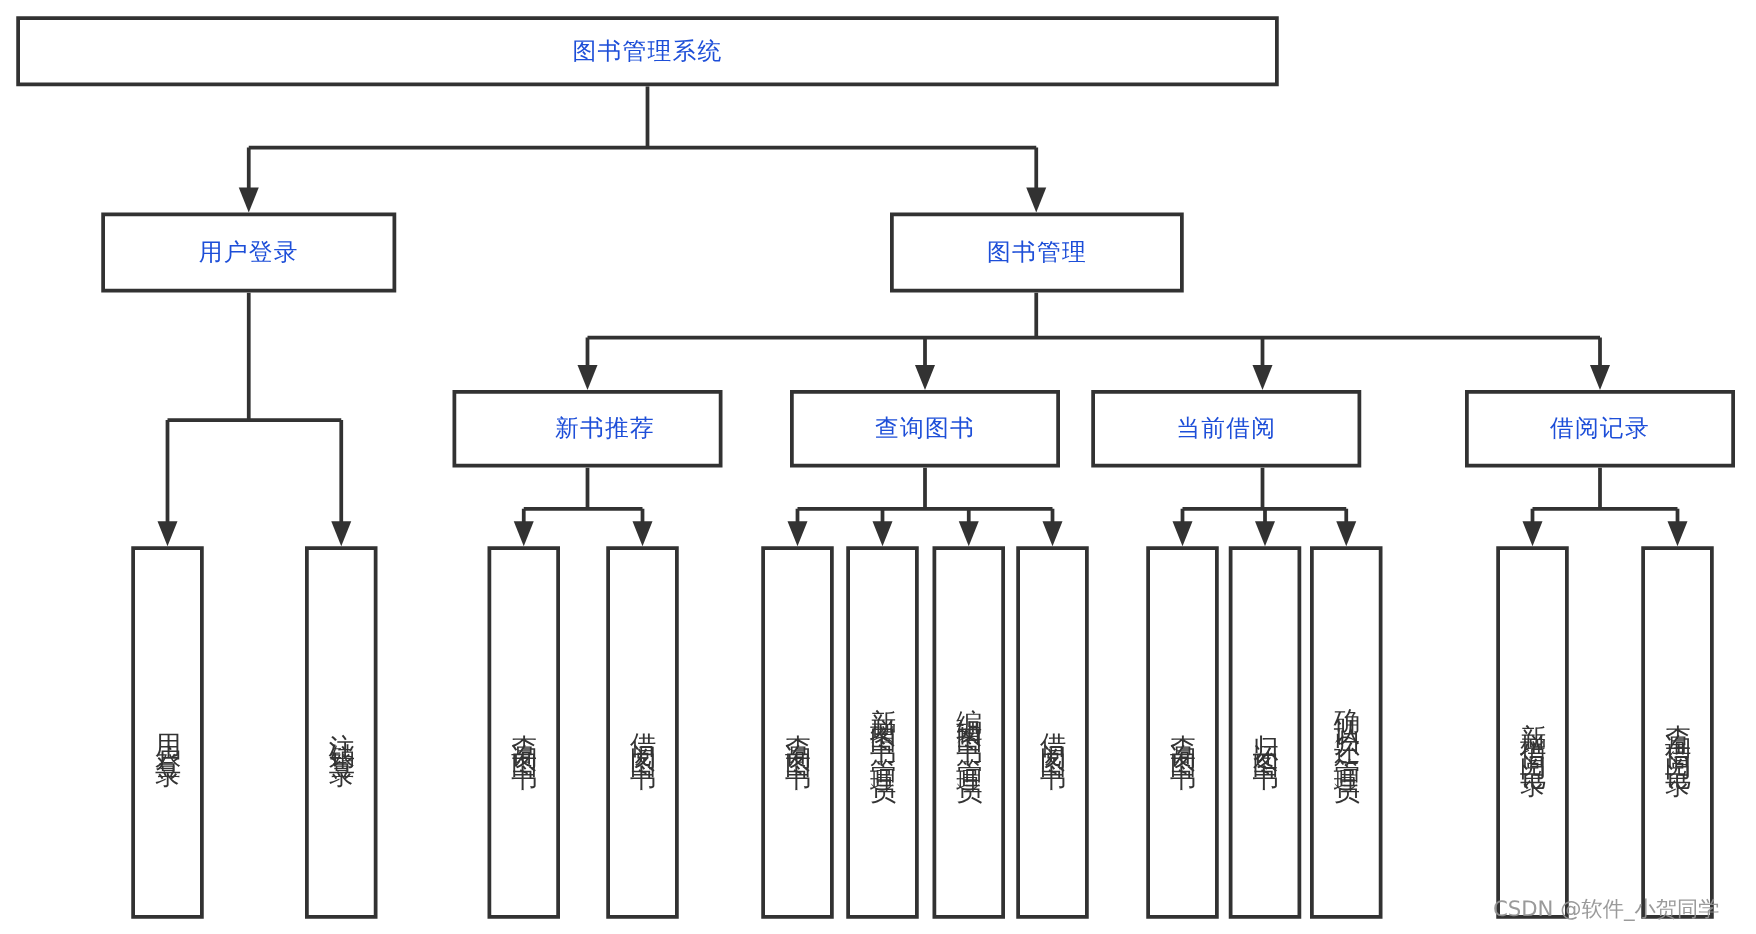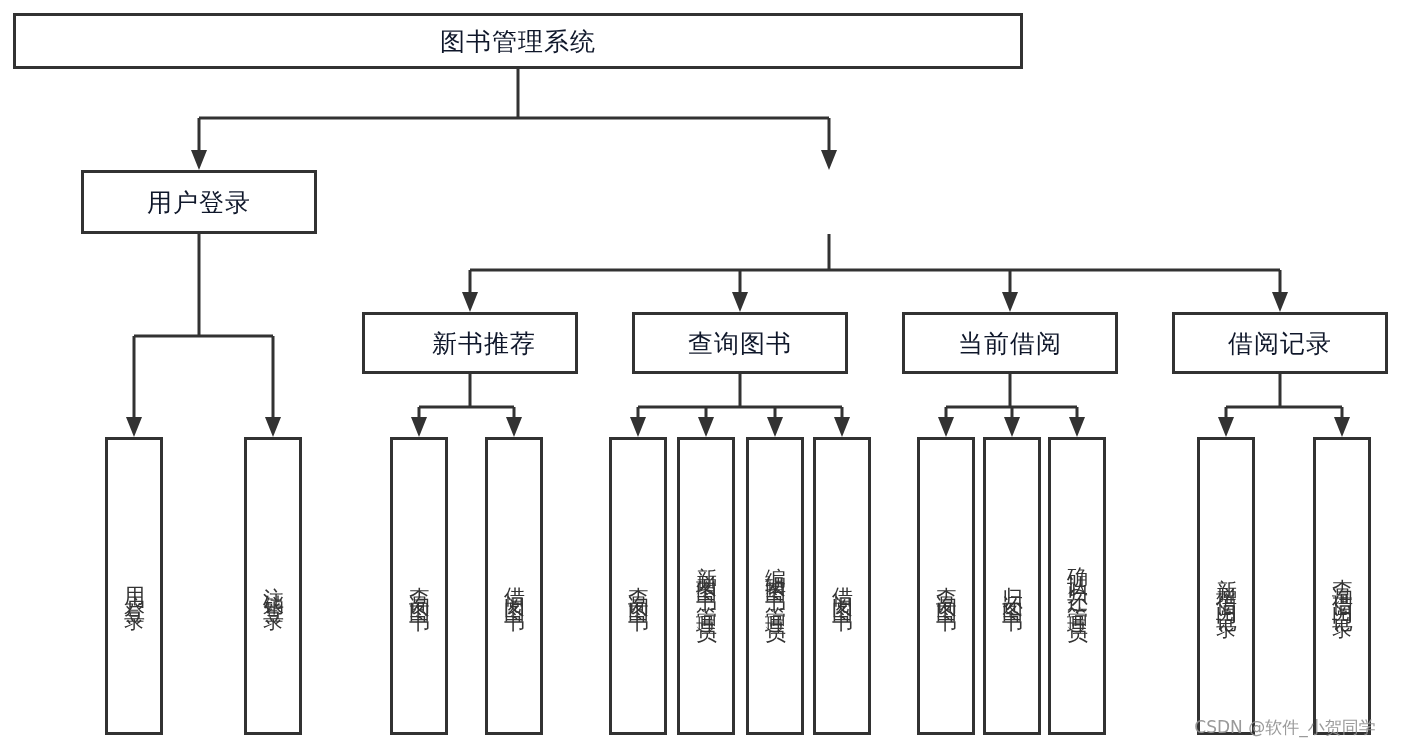--- a/index.html
+++ b/index.html
@@ -28,24 +28,24 @@
     box-sizing: border-box;
     background: #ffffff;
     border: 3px solid #323232;
     display: flex;
     align-items: center;
     justify-content: center;
     z-index: 2;
     color: #333333;
   }
   .hlabel {
-    font-size: 25px;
+    font-size: 19px;
     letter-spacing: 1px;
     white-space: nowrap;
-    color: #0f172a;
+    color: #1d4ed8;
   }
   .leaf { top: 437px; width: 58px; height: 298px; }
   .l3   { top: 312px; width: 216px; height: 62px; }
   .l2   { top: 170px; width: 236px; height: 64px; }
   .vtext {
     writing-mode: vertical-rl;
     text-orientation: mixed;
     font-size: 21px;
     line-height: 1;
     letter-spacing: 8px;
@@ -121,28 +121,31 @@
     </g>
   </svg>
 
   <div class="box" style="left:13px; top:13px; width:1010px; height:56px;">
     <span class="hlabel">图书管理系统</span>
   </div>
 
   <div class="box l2" style="left:81px;">
     <span class="hlabel">用户登录</span>
   </div>
+  <div class="box l2" style="left:712px; width:235px;">
+    <span class="hlabel">图书管理</span>
+  </div>
 
   <div class="box l3" style="left:362px;padding-left:28px;">
     <span class="hlabel">新书推荐</span>
   </div>
   <div class="box l3" style="left:632px;">
     <span class="hlabel">查询图书</span>
   </div>
-  <div class="box l3" style="left:902px;">
+  <div class="box l3" style="left:873px;">
     <span class="hlabel">当前借阅</span>
   </div>
   <div class="box l3" style="left:1172px;">
     <span class="hlabel">借阅记录</span>
   </div>
 
   <div class="box leaf" style="left:105px;">
     <span class="vtext">用户登录</span>
   </div>
   <div class="box leaf" style="left:244px;">

